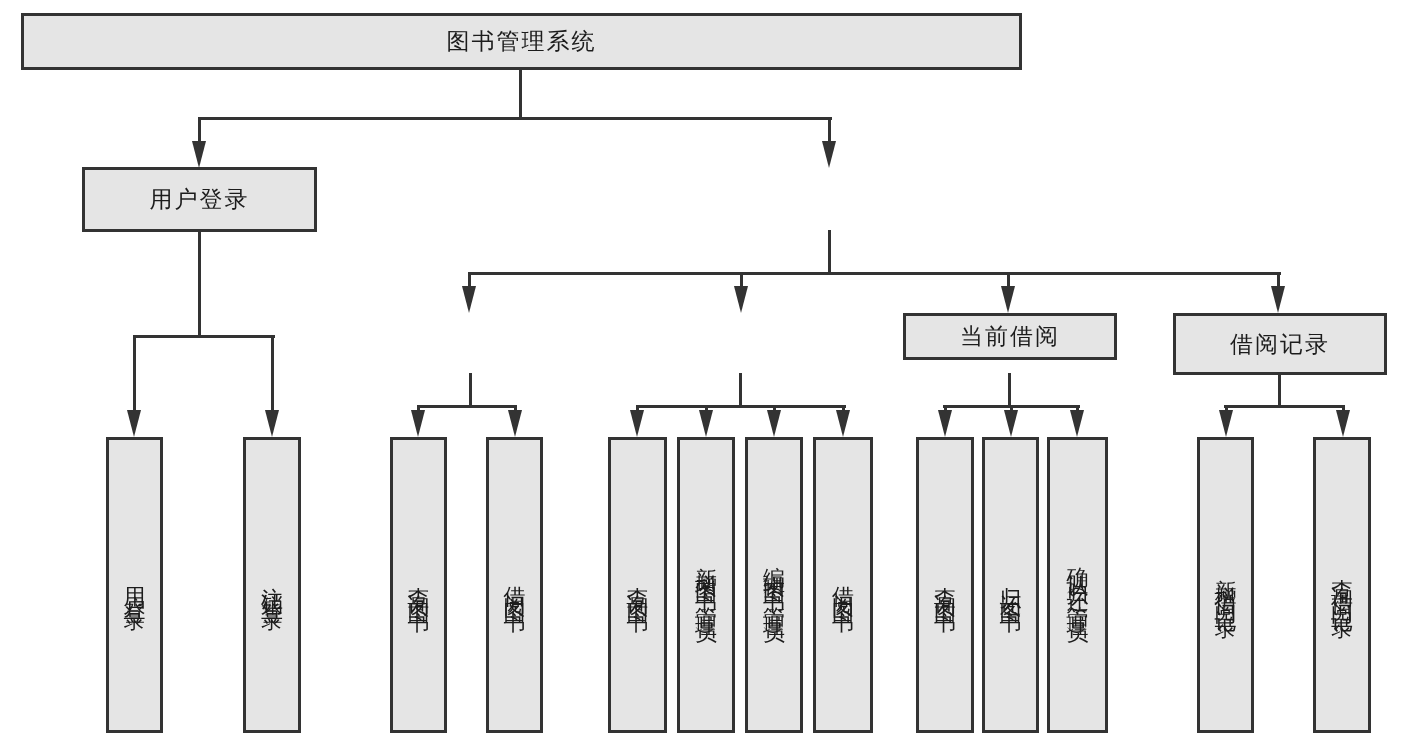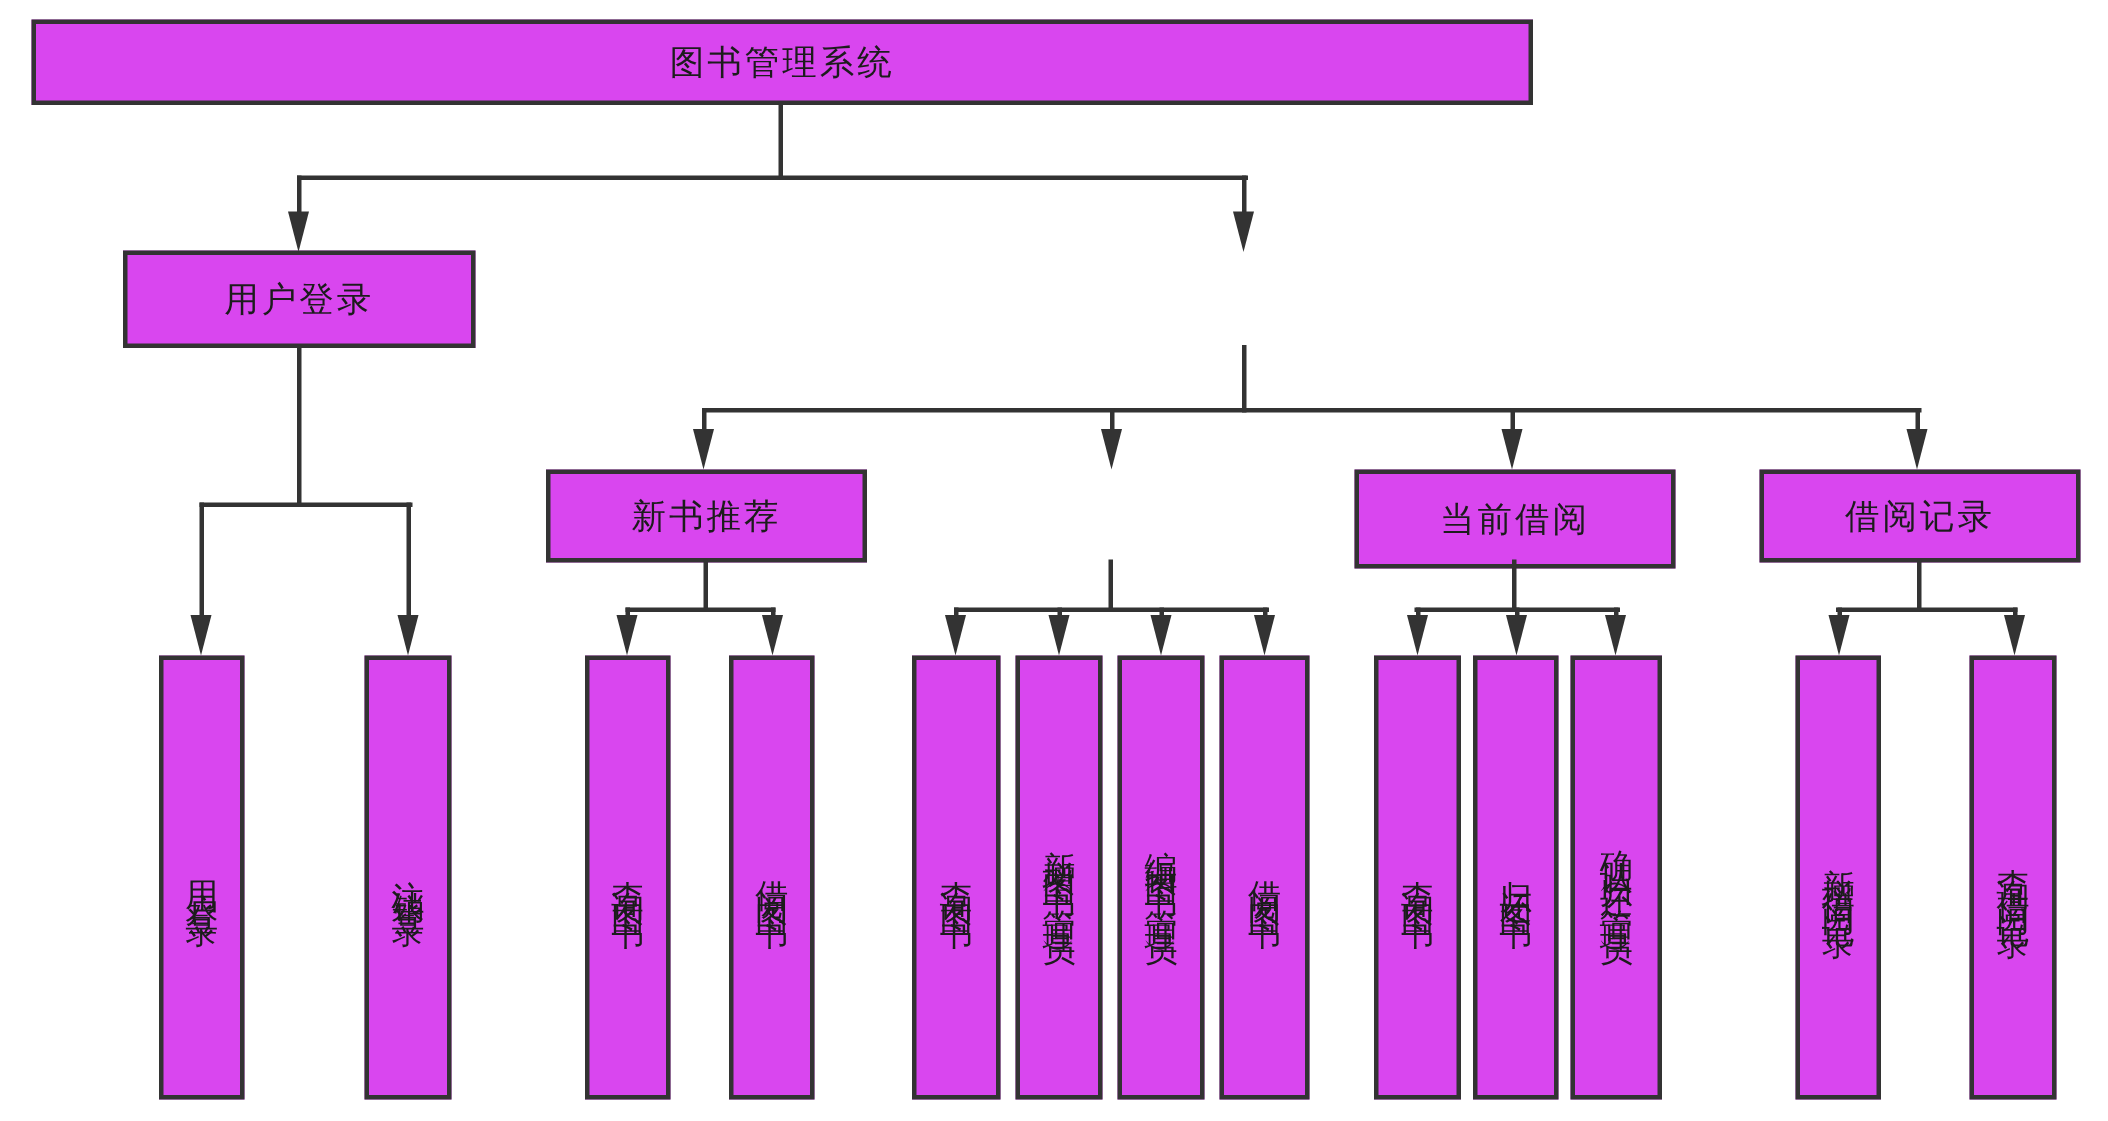--- a/index.html
+++ b/index.html
@@ -1,20 +1,20 @@
 <!DOCTYPE html>
 <html><head>
 <meta charset="utf-8">
 <style>
   * { margin:0; padding:0; box-sizing:border-box; }
   html,body { width:1405px; height:747px; background:#ffffff; }
   body { font-family:"Liberation Sans","DejaVu Sans",sans-serif; position:relative; overflow:hidden; }
   .canvas { position:absolute; left:0; top:0; width:1405px; height:747px; background:#ffffff; }
   .node {
-    position:absolute; border:3px solid #333333; background:#d946ef;
+    position:absolute; border:3px solid #333333; background:#e5e5e5;
     display:flex; align-items:center; justify-content:center;
     color:#1c1c1c;
   }
   .h-node { font-size:23px; letter-spacing:2px; }
   .v-node { writing-mode:vertical-rl; text-orientation:mixed; font-size:22px; letter-spacing:8px; line-height:1; }
   .line { position:absolute; background:#333333; }
   .arrow {
     position:absolute; width:0; height:0;
     border-left:7px solid transparent; border-right:7px solid transparent;
     border-top:27px solid #333333;
@@ -26,22 +26,21 @@
 </style>
 </head>
 <body>
 
 <div class="canvas">
 
   <div class="node h-node" style="left:21px;top:13px;width:1001px;height:57px">图书管理系统</div>
 
   <div class="node h-node" style="left:82px;top:167px;width:235px;height:65px">用户登录</div>
 
-  <div class="node h-node" style="left:364px;top:313px;width:214px;height:62px">新书推荐</div>
-  <div class="node h-node" style="left:903px;top:313px;width:214px;height:66px">当前借阅</div>
+  <div class="node h-node" style="left:903px;top:313px;width:214px;height:47px">当前借阅</div>
   <div class="node h-node" style="left:1173px;top:313px;width:214px;height:62px">借阅记录</div>
 
   <div class="node v-node" style="left:106px;top:437px;width:57px;height:296px">用户登录</div>
   <div class="node v-node" style="left:243px;top:437px;width:58px;height:296px">注销登录</div>
 
   <div class="node v-node" style="left:390px;top:437px;width:57px;height:296px">查询图书</div>
   <div class="node v-node" style="left:486px;top:437px;width:57px;height:296px">借阅图书</div>
 
   <div class="node v-node" style="left:608px;top:437px;width:59px;height:296px">查询图书</div>
   <div class="node v-node" style="left:677px;top:437px;width:58px;height:296px">新增图书（管理员）</div>

